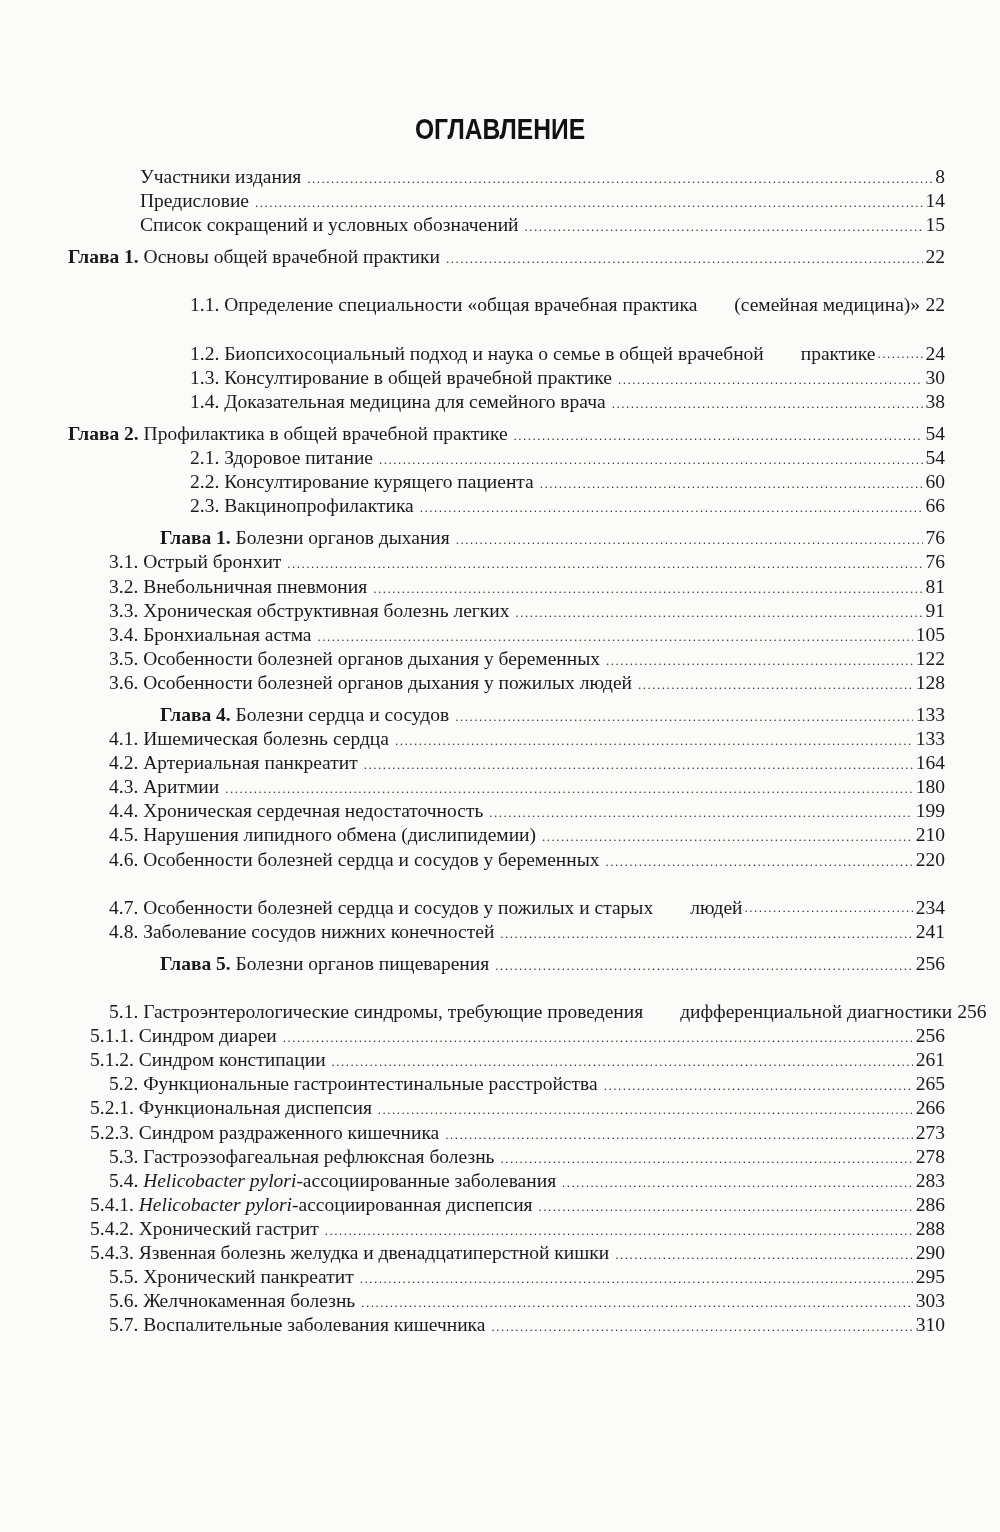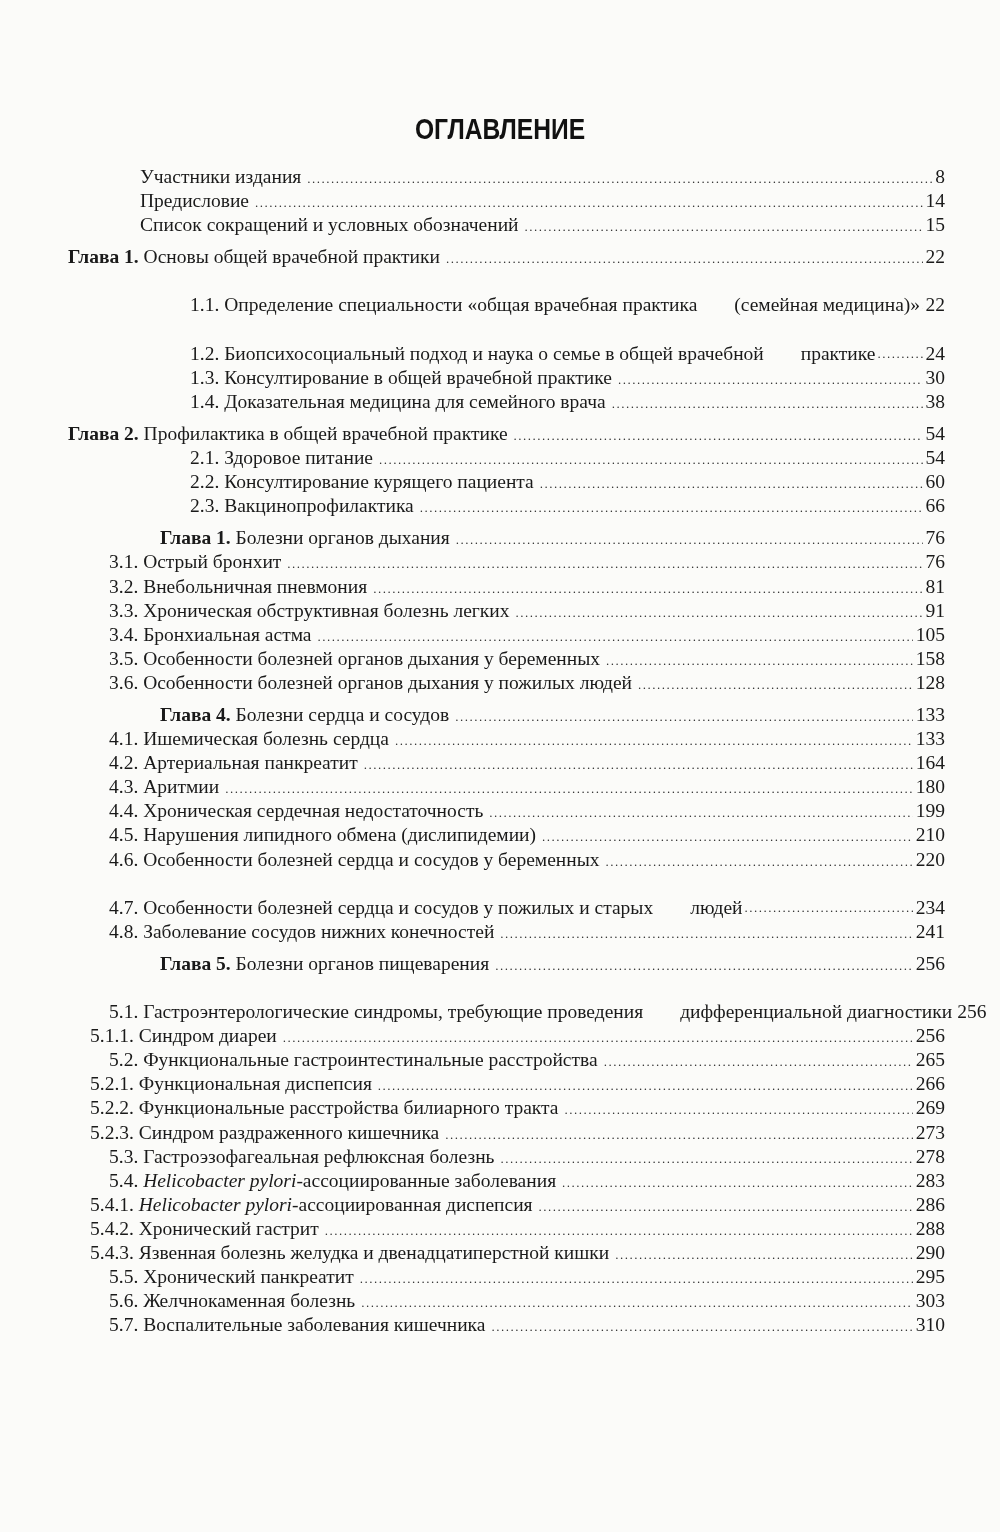--- a/index.html
+++ b/index.html
@@ -175,21 +175,21 @@
     <span class="page">91</span>
   </div>
   <div class="row lvl-sec-b">
     <span class="label"><span>3.4.</span> <span>Бронхиальная астма</span></span>
     <span class="dots"></span>
     <span class="page">105</span>
   </div>
   <div class="row lvl-sec-b">
     <span class="label"><span>3.5.</span> <span>Особенности болезней органов дыхания у беременных</span></span>
     <span class="dots"></span>
-    <span class="page">158</span>
+    <span class="page">122</span>
   </div>
   <div class="row lvl-sec-b">
     <span class="label"><span>3.6.</span> <span>Особенности болезней органов дыхания у пожилых людей</span></span>
     <span class="dots"></span>
     <span class="page">128</span>
   </div>
 
   <div class="gap"></div>
 
   <div class="row lvl-ch-b">
@@ -254,36 +254,36 @@
       <span class="l2 cont-indent">дифференциальной диагностики</span>
     </span>
     <span class="dots"></span>
     <span class="page">256</span>
   </div>
   <div class="row lvl-sub">
     <span class="label"><span>5.1.1.</span> <span>Синдром диареи</span></span>
     <span class="dots"></span>
     <span class="page">256</span>
   </div>
+  <div class="row lvl-sub">
+    <span class="label"><span>5.1.2.</span> <span>Синдром констипации</span></span>
+    <span class="dots"></span>
+    <span class="page">261</span>
+  </div>
   <div class="row lvl-sec-b">
     <span class="label"><span>5.2.</span> <span>Функциональные гастроинтестинальные расстройства</span></span>
     <span class="dots"></span>
     <span class="page">265</span>
   </div>
   <div class="row lvl-sub">
     <span class="label"><span>5.2.1.</span> <span>Функциональная диспепсия</span></span>
     <span class="dots"></span>
     <span class="page">266</span>
   </div>
   <div class="row lvl-sub">
-    <span class="label"><span>5.2.2.</span> <span>Функциональные расстройства билиарного тракта</span></span>
-    <span class="dots"></span>
-    <span class="page">269</span>
-  </div>
-  <div class="row lvl-sub">
     <span class="label"><span>5.2.3.</span> <span>Синдром раздраженного кишечника</span></span>
     <span class="dots"></span>
     <span class="page">273</span>
   </div>
   <div class="row lvl-sec-b">
     <span class="label"><span>5.3.</span> <span>Гастроэзофагеальная рефлюксная болезнь</span></span>
     <span class="dots"></span>
     <span class="page">278</span>
   </div>
   <div class="row lvl-sec-b">

